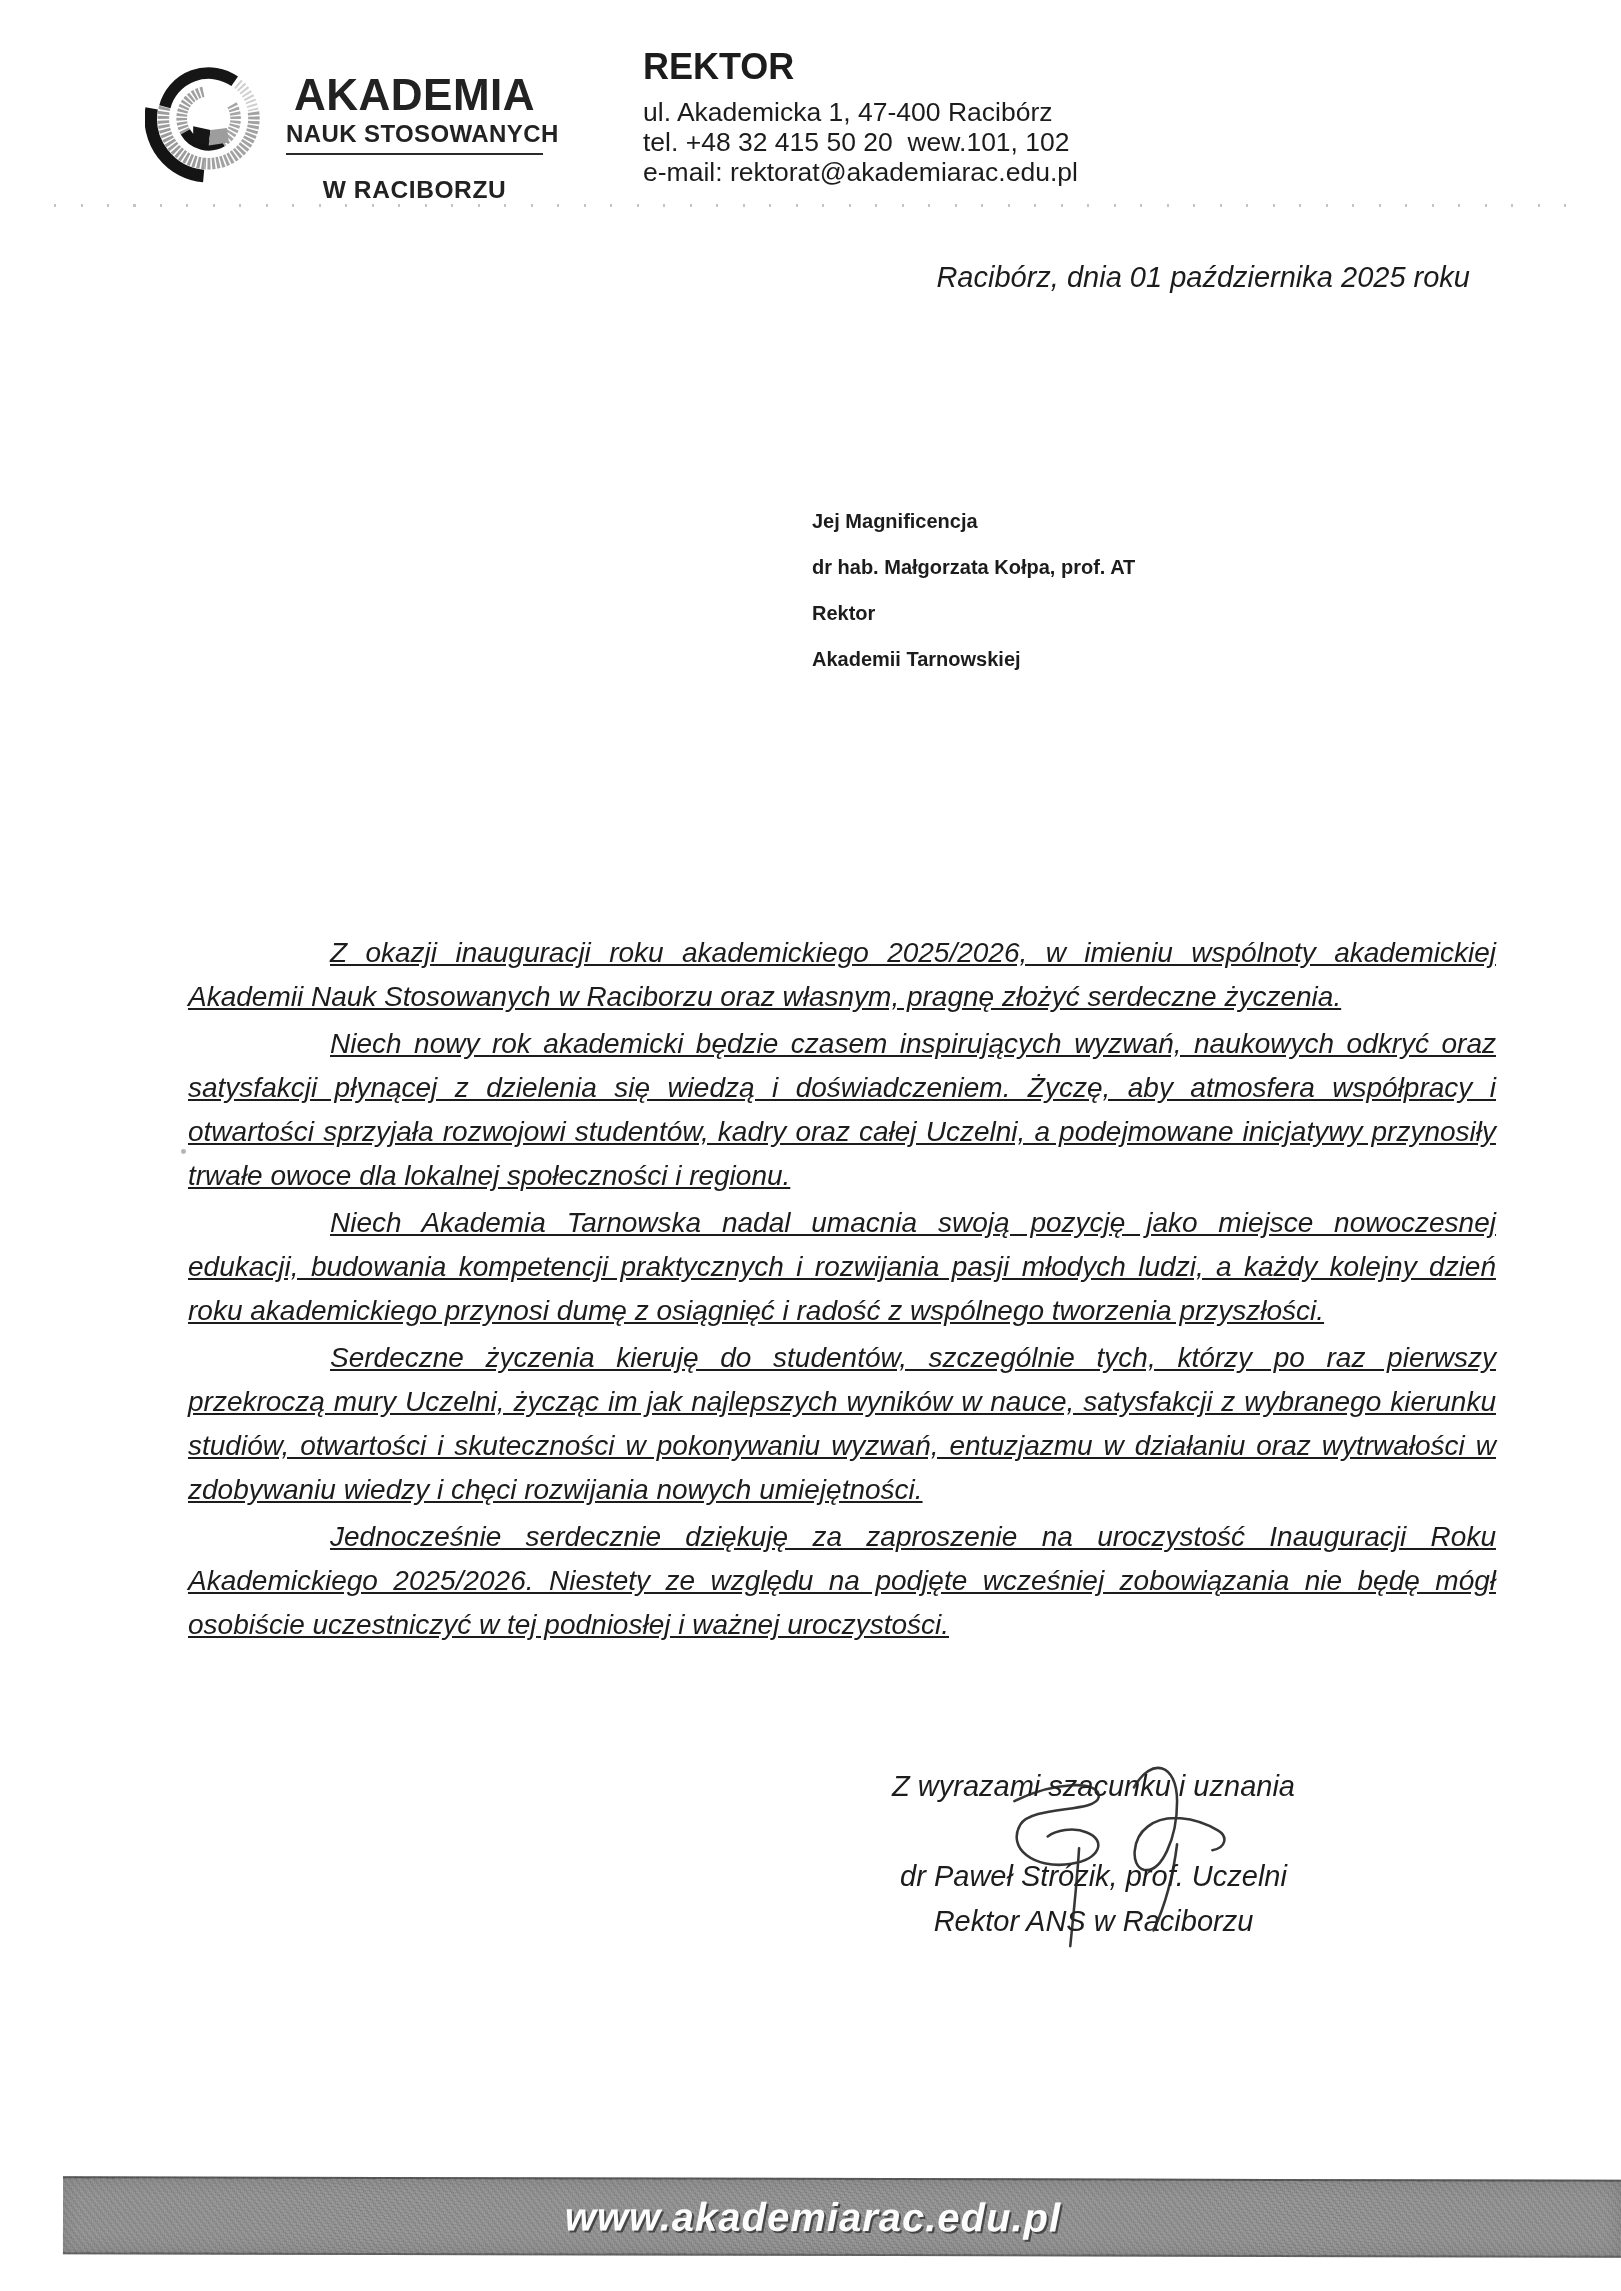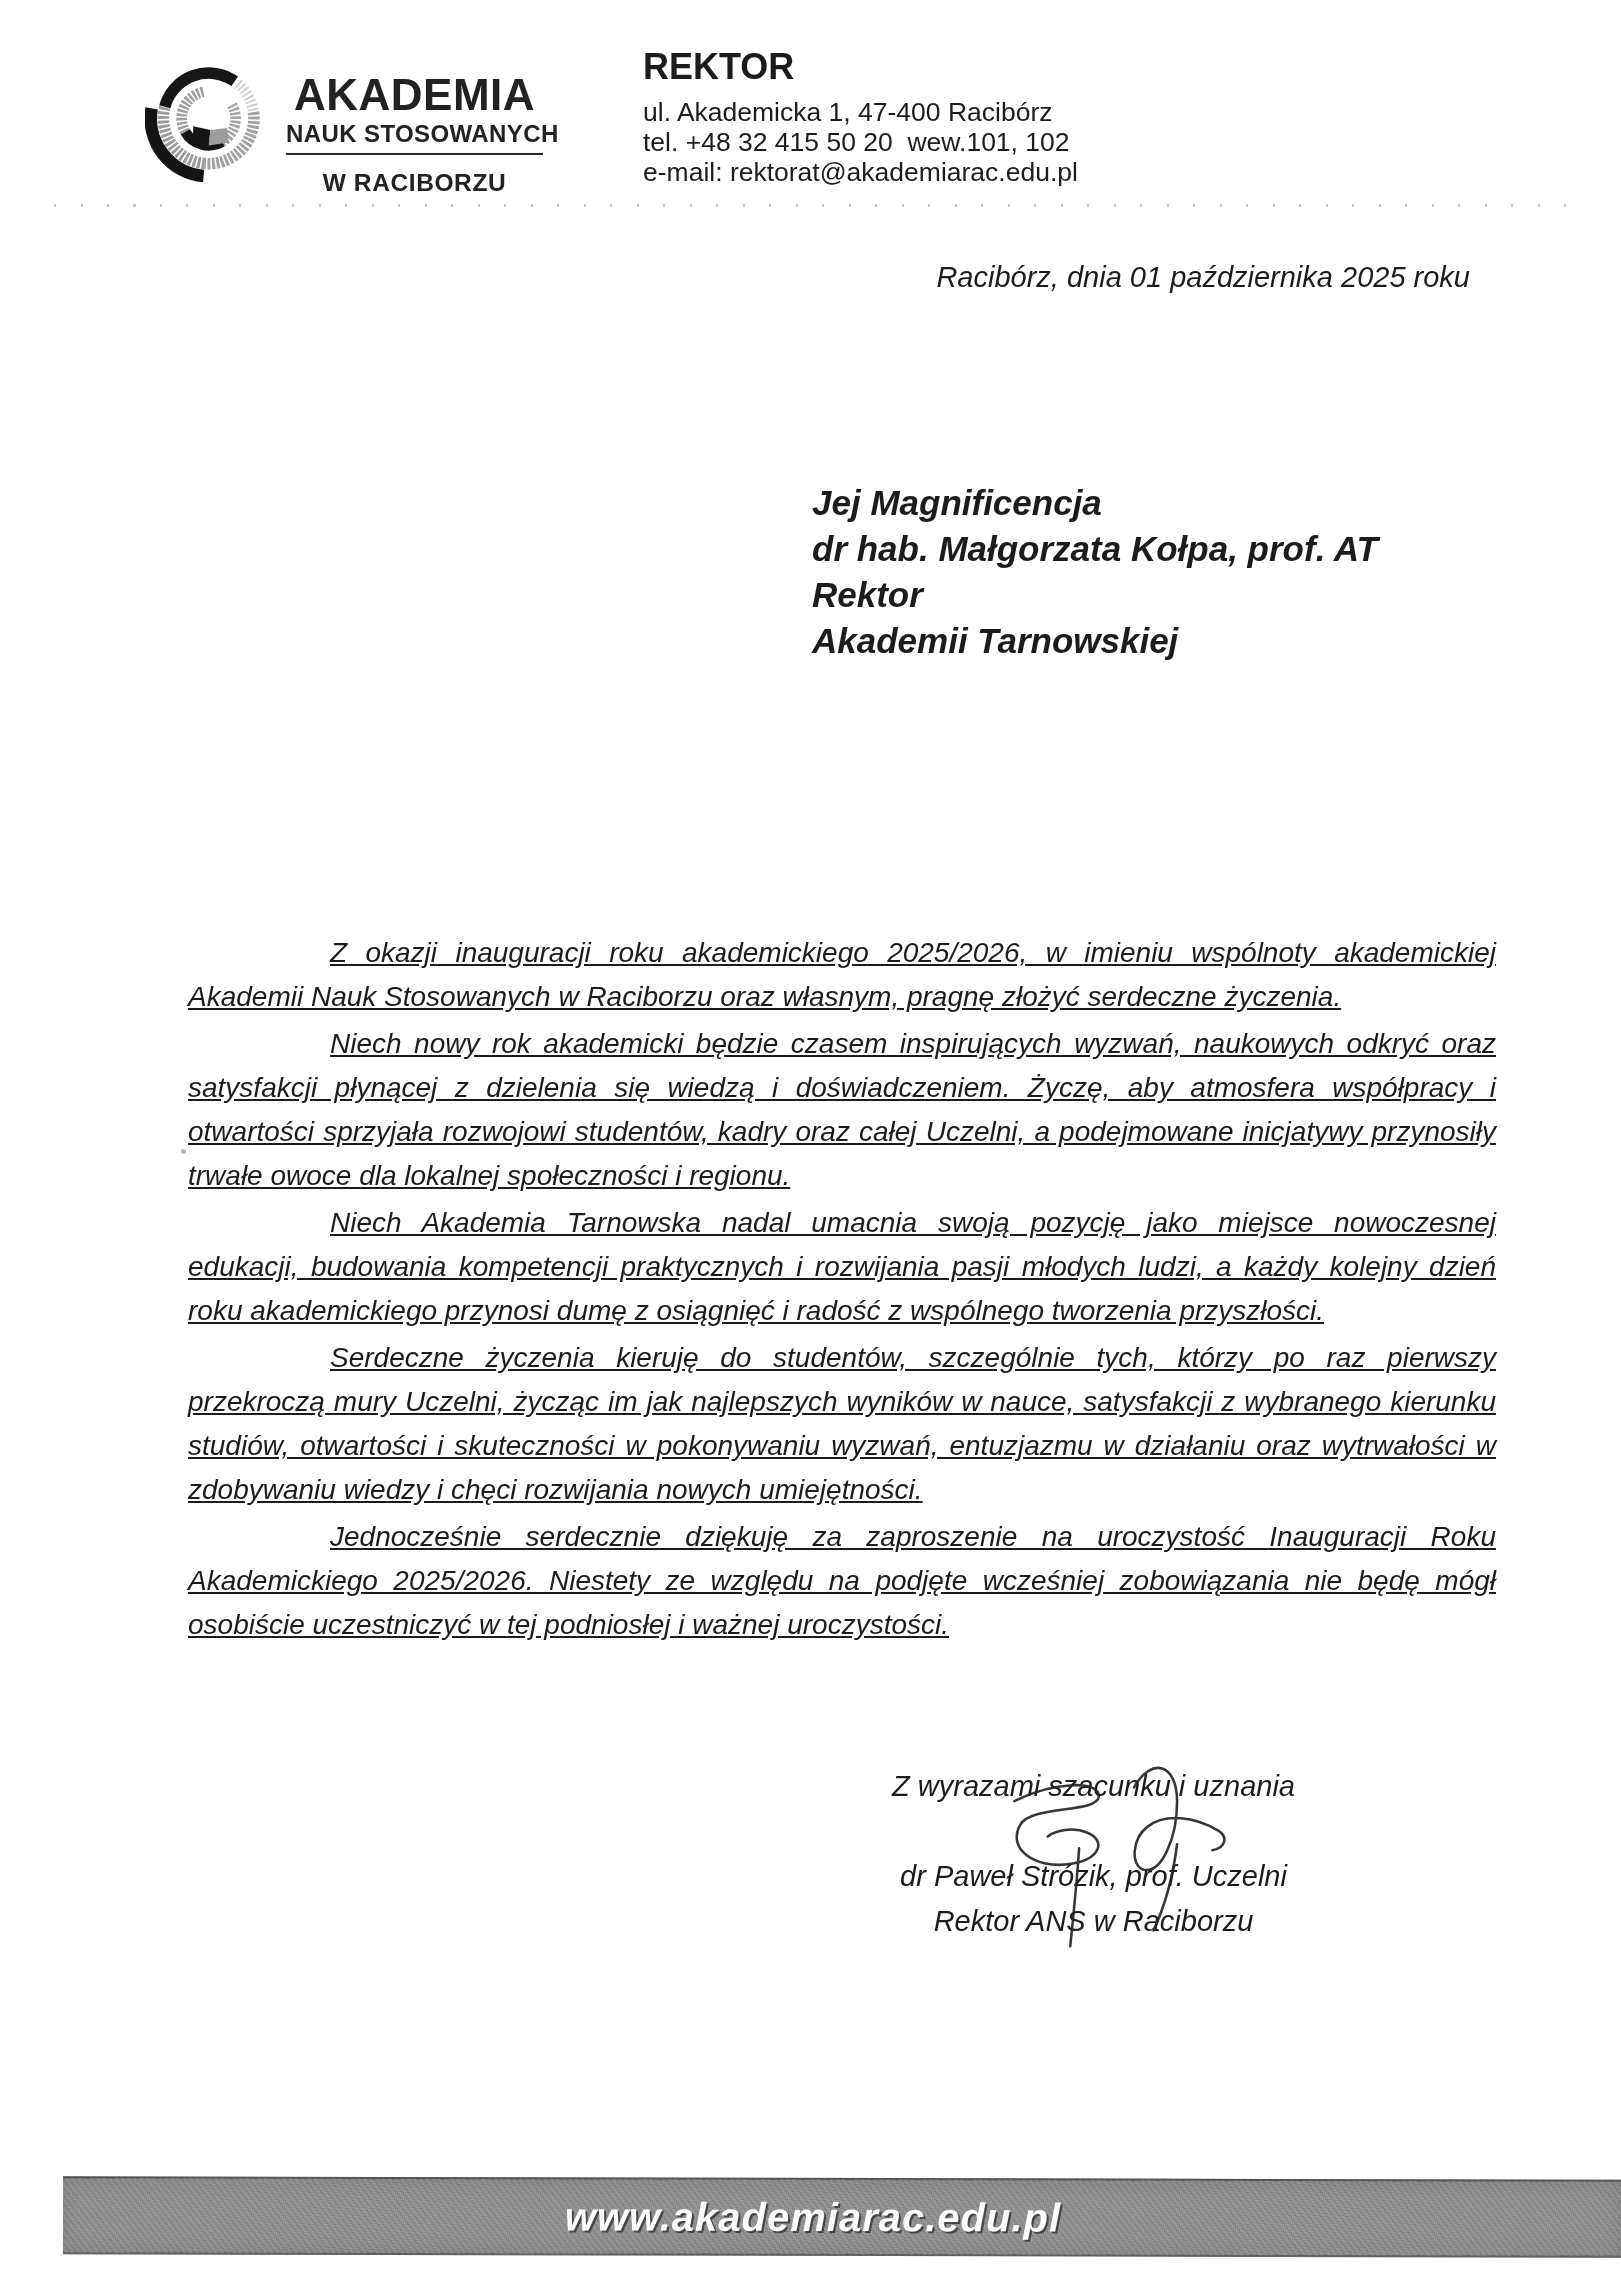--- a/index.html
+++ b/index.html
@@ -8,39 +8,39 @@
     background:#ffffff; overflow:hidden;
     font-family:"Liberation Sans", sans-serif; color:#1c1c1c;
   }
 
   
   .logo { position:absolute; left:145px; top:49px; width:135px; height:135px; }
   .wordmark { position:absolute; left:286px; top:73px; width:257px; text-align:center; color:#222; }
   .wordmark .l1 { font-size:44px; font-weight:bold; line-height:1; letter-spacing:0.5px; white-space:nowrap; }
   .wordmark .l2 { font-size:24px; font-weight:bold; margin-top:2.9px; letter-spacing:0.4px; white-space:nowrap; }
   .wordmark .rule { border-top:2.9px solid #2a2a2a; margin-top:4.9px; }
-  .wordmark .l3 { font-size:24.5px; font-weight:bold; margin-top:14px; letter-spacing:0.6px; }
+  .wordmark .l3 { font-size:24.5px; font-weight:bold; margin-top:21px; letter-spacing:0.6px; }
 
   .office { position:absolute; left:643px; top:49px; }
   .office .otitle { font-size:36px; font-weight:bold; line-height:1; margin-bottom:11.8px; }
   .office .oline { font-size:26.5px; line-height:30px; white-space:pre; }
 
   .divider-dotted {
     position:absolute; left:54px; top:204px; width:1525px; height:2.9px; opacity:.75;
     background:repeating-linear-gradient(90deg, rgba(125,125,125,.6) 0 2px, rgba(0,0,0,0) 2px 26.5px);
   }
 
   
   .date-line {
     position:absolute; left:0; top:261px; width:1462px; text-align:right;
     font-style:italic; font-size:29px; white-space:nowrap;padding-left:8px;
   }
   .recipient {
-    position:absolute; left:812px; top:480px;
-    font-weight:bold; font-style:italic; font-size:35px; line-height:46px; white-space:nowrap;
+    position:absolute; left:812px; top:498px;
+    font-weight:bold; font-size:20px; line-height:46px; white-space:nowrap;
   }
   .salutation {
     position:absolute; left:241px; top:851px;
     font-weight:bold; font-style:italic; font-size:30px; white-space:nowrap;
   }
   .letter-body {
     position:absolute; left:188px; top:931px; width:1308px;
     font-style:italic; font-size:28px; line-height:44px; text-align:justify;text-decoration:underline;
   }
   .letter-body p { margin:0 0 2.9px 0; text-indent:142px; }

